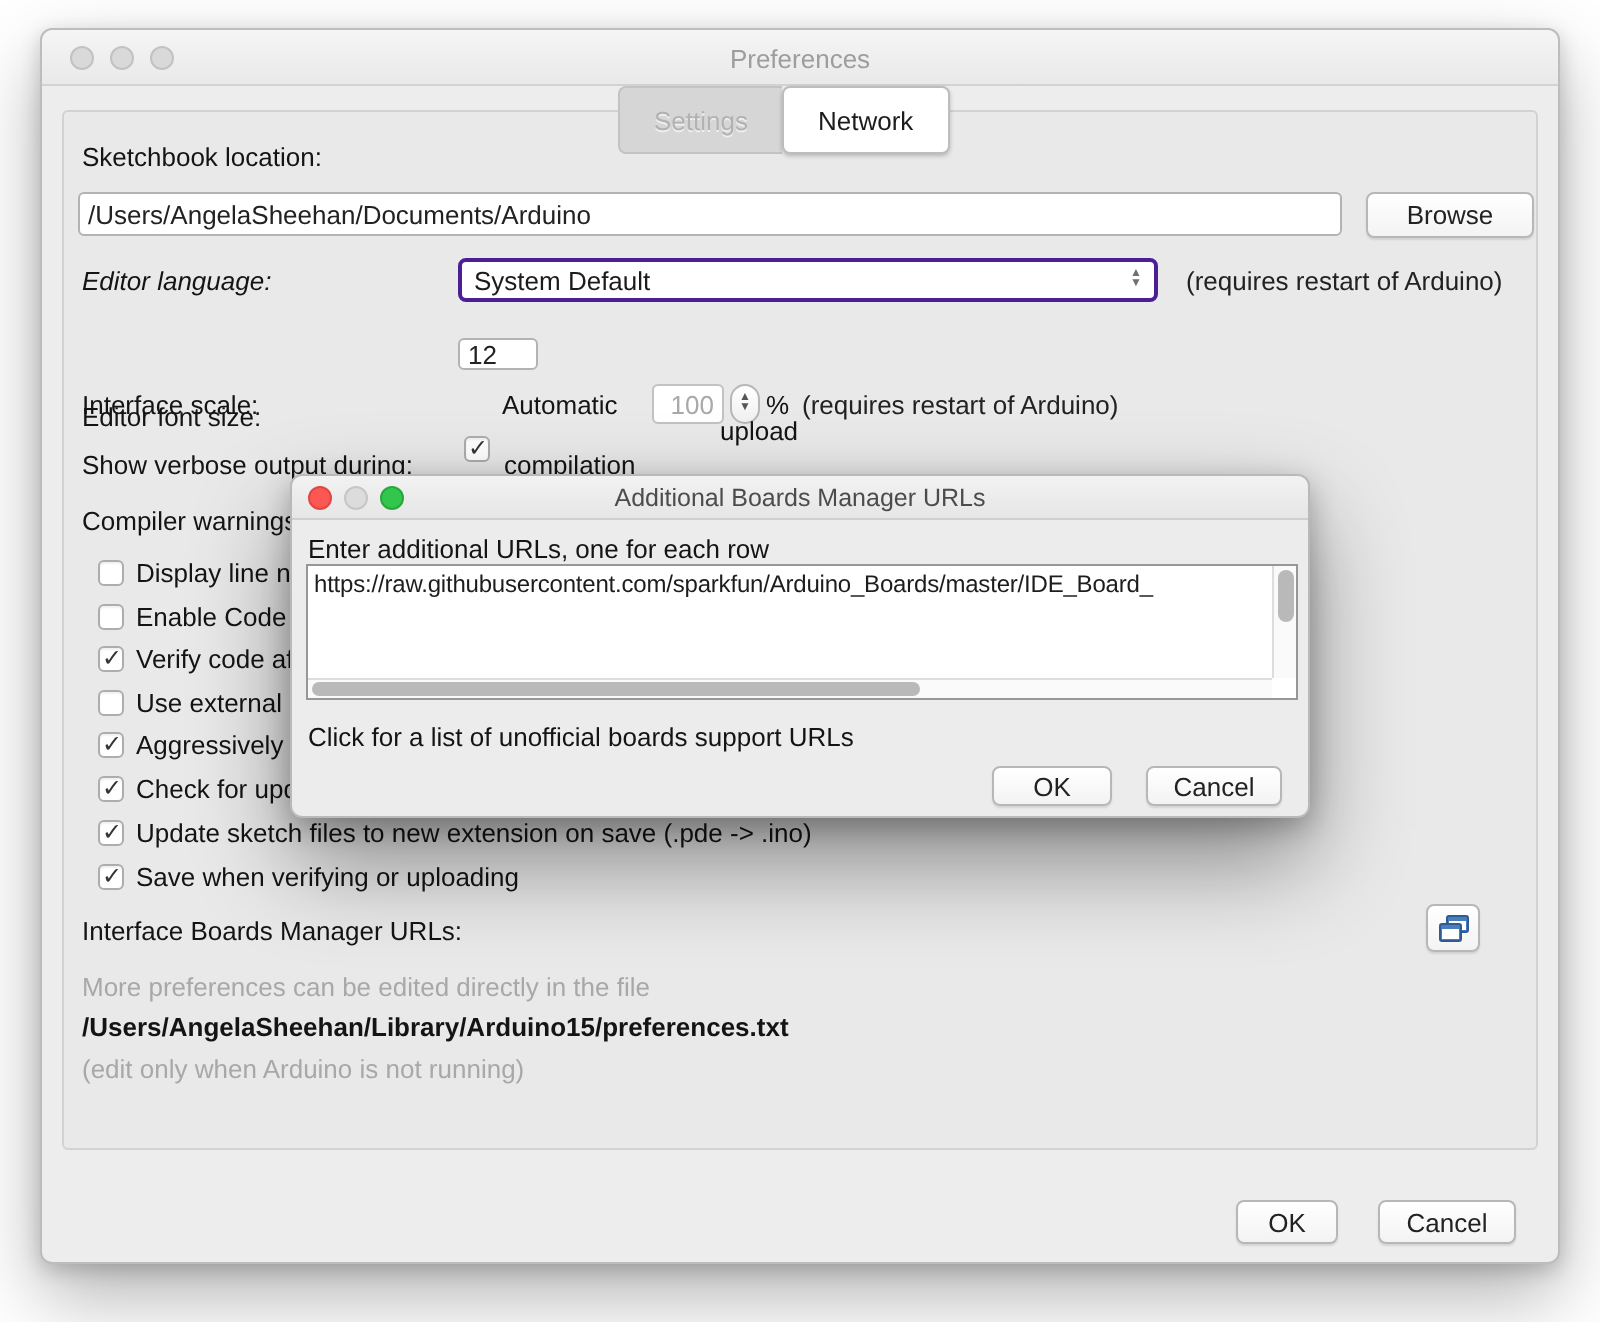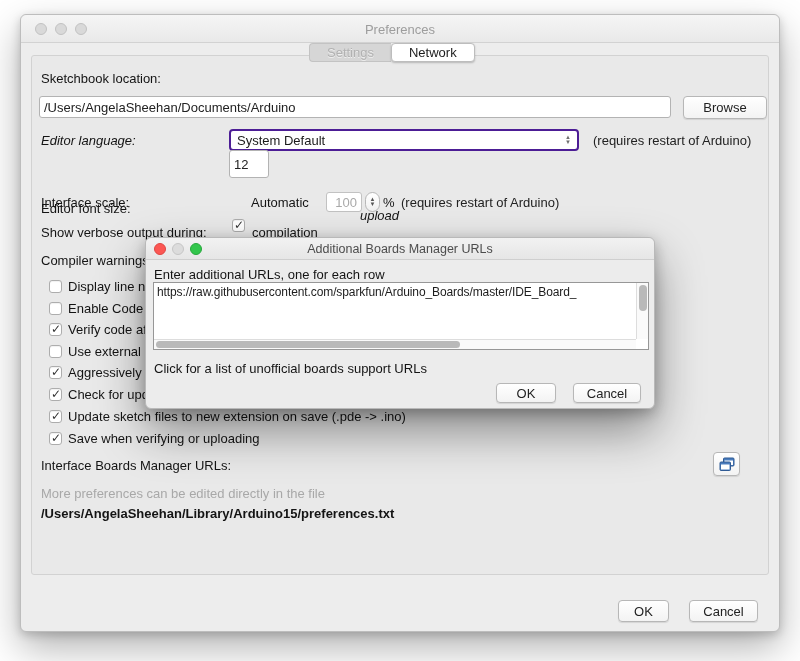--- a/index.html
+++ b/index.html
@@ -18,21 +18,21 @@
   .light { width:12px; height:12px; border-radius:50%; }
   .light.inactive { background:#d9d9d9; border:1px solid #c2c2c2; }
   .light.red   { background:#fc5753; border:1px solid #df4744; }
   .light.gray  { background:#dcdcdc; border:1px solid #c6c6c6; }
   .light.green { background:#32c64c; border:1px solid #27a83c; }
   .win-title { position:absolute; left:0; right:0; top:7px; text-align:center;
                font-size:13px; color:#9d9d9d; }
 
   
   .tabs { position:absolute; left:288px; top:28px; display:flex; z-index:3; }
-  .tab { height:19px; padding:0 17px; font-size:13px; display:flex;
+  .tab { height:34px; padding:0 17px; font-size:13px; display:flex;
          align-items:center; justify-content:center; }
   .tab-settings { background:#d6d6d6; color:#b2b2b2; border:1px solid #c3c3c3;
                   border-right:none; border-radius:4px 0 0 4px;
                   text-shadow:0 1px 0 #efefef; }
   .tab-network { background:#ffffff; color:#1c1c1c; border:1px solid #bdbdbd;
                  border-radius:4px; box-shadow:0 1px 2px rgba(0,0,0,.22); }
 
   .panel { position:absolute; left:10px; top:40px; width:738px; height:520px;
            background:#e9e9e9; border:1px solid #d2d2d2; border-radius:3px; z-index:1; }
 
@@ -129,40 +129,40 @@
       <span>System Default</span>
       <span class="updown">
           <span>▲</span>
           <span>▼</span>
         </span>
     </div>
     <div class="row-el note" style="left:572px; top:118px;">(requires restart of Arduino)</div>
 
     
     <div class="row-el lbl" style="left:20px; top:152px;margin-top:34px;">Editor font size:</div>
-    <input class="row-el tfield" style="left: 208px; top: 135px; width: 40px; height: 28px;" readonly="" value="12">
+    <input class="row-el tfield" style="left: 208px; top: 154px; width: 40px; height: 16px;" readonly="" value="12">
 
     
     <div class="row-el lbl" style="left:20px; top:180px;">Interface scale:</div>
     <span class="row-el cb checked" style="left:211px; top:181px;"></span>
     <div class="row-el lbl" style="left:230px; top:180px;">Automatic</div>
     <input class="row-el tfield" style="left: 305px; top: 177px; width: 36px; height: 20px; color: rgb(169, 169, 169); text-align: right; border-color: rgb(194, 194, 194);" readonly="" value="100">
     <span class="row-el stepper" style="left:344px; top:177px;">
         <span>▲</span>
         <span>▼</span>
       </span>
     <div class="row-el lbl" style="left:362px; top:180px;">%</div>
     <div class="row-el note" style="left:380px; top:180px;">(requires restart of Arduino)</div>
 
     
     <div class="row-el lbl" style="left:20px; top:210px;">Show verbose output during:</div>
     <span class="row-el cb" style="left:212px; top:211px;"></span>
     <div class="row-el lbl" style="left:231px; top:210px;">compilation</div>
     <span class="row-el cb" style="left:320px; top:211px;"></span>
-    <div class="row-el lbl" style="left:339px; top:193px;font-style:italic;">upload</div>
+    <div class="row-el lbl" style="left:339px; top:193px;">upload</div>
 
     
     <div class="row-el lbl" style="left:20px; top:238px;">Compiler warnings:</div>
 
     
     <div class="row-el cbrow" style="left:28px; top:264px;">
       <span class="cb"></span>
       <span class="lbl">Display line numbers</span>
     </div>
     <div class="row-el cbrow" style="left:28px; top:286px;">
@@ -201,20 +201,21 @@
         <rect x="4.5" y="1" width="10.5" height="8" rx="1" fill="#4a7dbe" stroke="#2f5a94"></rect>
         <rect x="5.5" y="3.5" width="8.5" height="4.5" fill="#ffffff"></rect>
         <rect x="1" y="5" width="10.5" height="8.5" rx="1" fill="#4a7dbe" stroke="#2f5a94"></rect>
         <rect x="2" y="7.5" width="8.5" height="5" fill="#ffffff"></rect>
       </svg>
     </button>
 
     
     <div class="row-el lbl muted" style="left:20px; top:471px;">More preferences can be edited directly in the file</div>
     <div class="row-el lbl" style="left:20px; top:491px; font-weight:bold;">/Users/AngelaSheehan/Library/Arduino15/preferences.txt</div>
+    <div class="row-el lbl muted" style="left:20px; top:512px;">(edit only when Arduino is not running)</div>
 
     
     <button class="row-el btn" style="left:597px; top:585px; width:51px; height:22px;">OK</button>
     <button class="row-el btn" style="left:668px; top:585px; width:69px; height:22px;">Cancel</button>
   </div>
 
   <div class="dialog">
     <div class="dlg-titlebar">
       <div class="dlg-lights">
         <span class="light red"></span>

